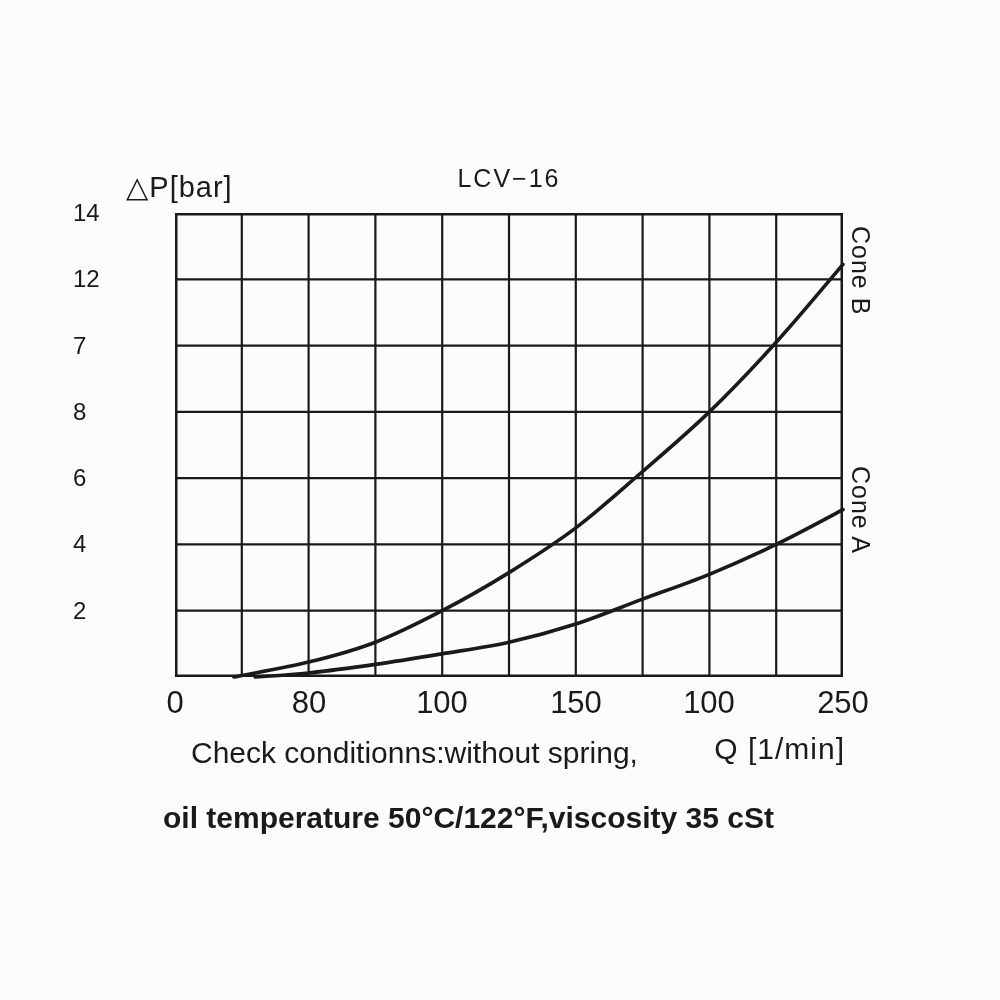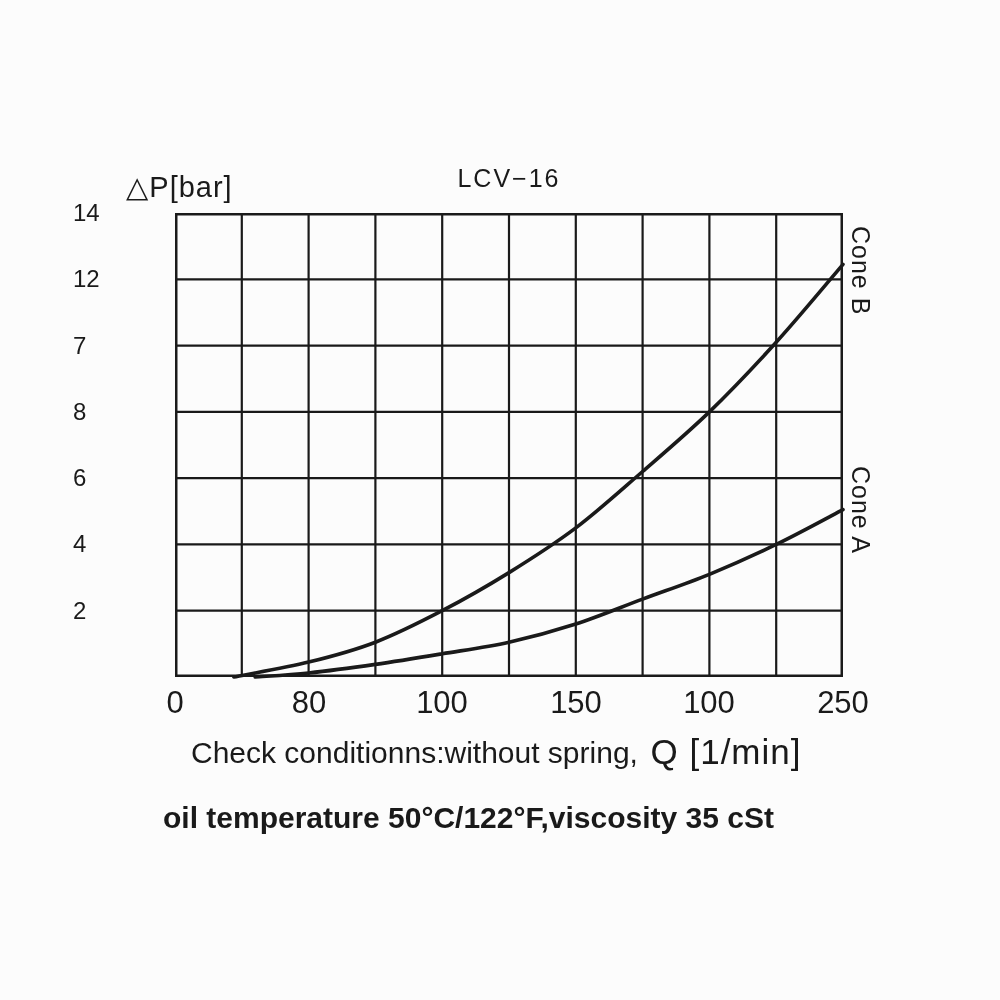--- a/index.html
+++ b/index.html
@@ -29,23 +29,23 @@
     left:73px;width:103px;height:34px;
     text-align:left;line-height:34px;
     font-size:24px;
   }
   .xtick{
     width:90px;height:34px;top:686px;
     text-align:center;line-height:34px;
     font-size:31px;
   }
   .xlabel{
-    left:576px;top:732px;width:300px;
-    text-align:center;
-    font-size:35px;letter-spacing:1px;
+    left:545px;top:732px;width:300px;
+    text-align:right;
+    font-size:30px;letter-spacing:1px;
   }
   .curve-label{
     left:846px;
     writing-mode:vertical-rl;
     font-size:25px;letter-spacing:1px;
     white-space:nowrap;
   }
   .note{
     left:163px;
     font-size:30px;

